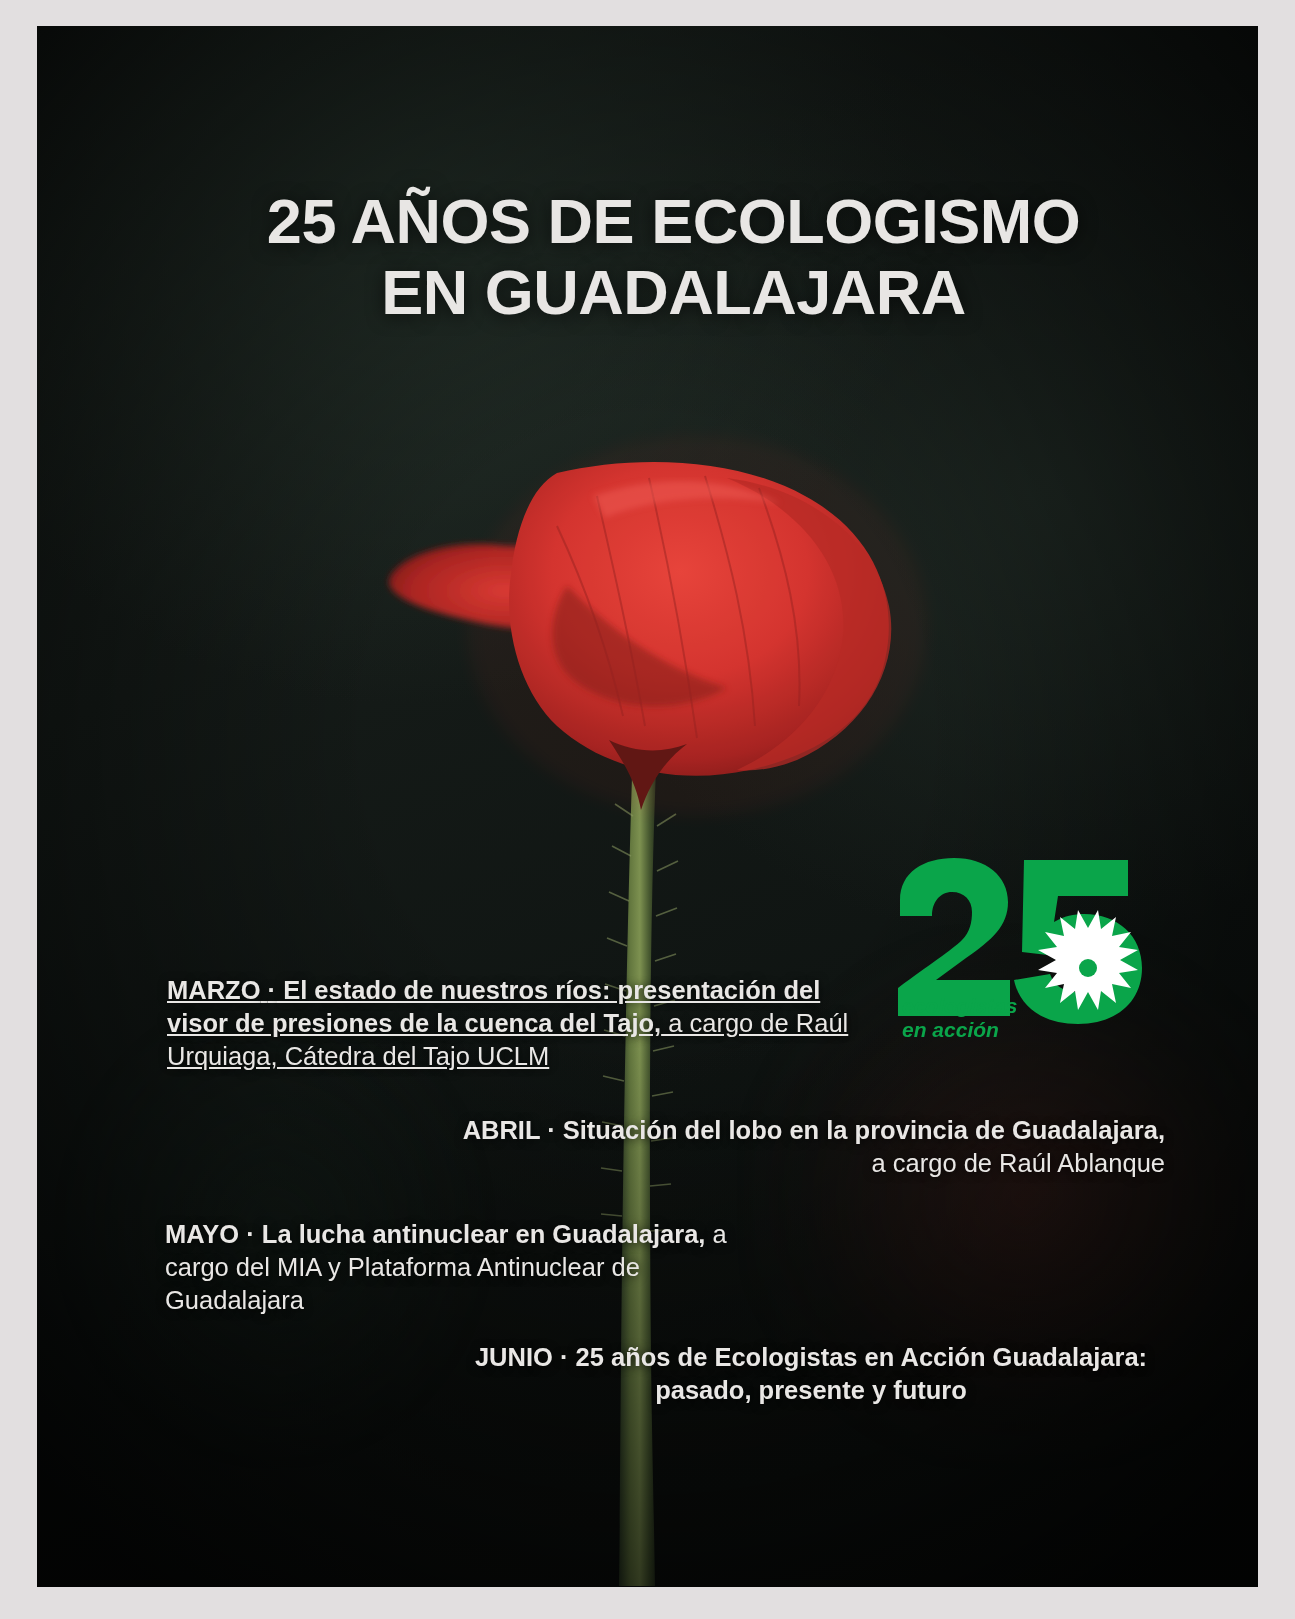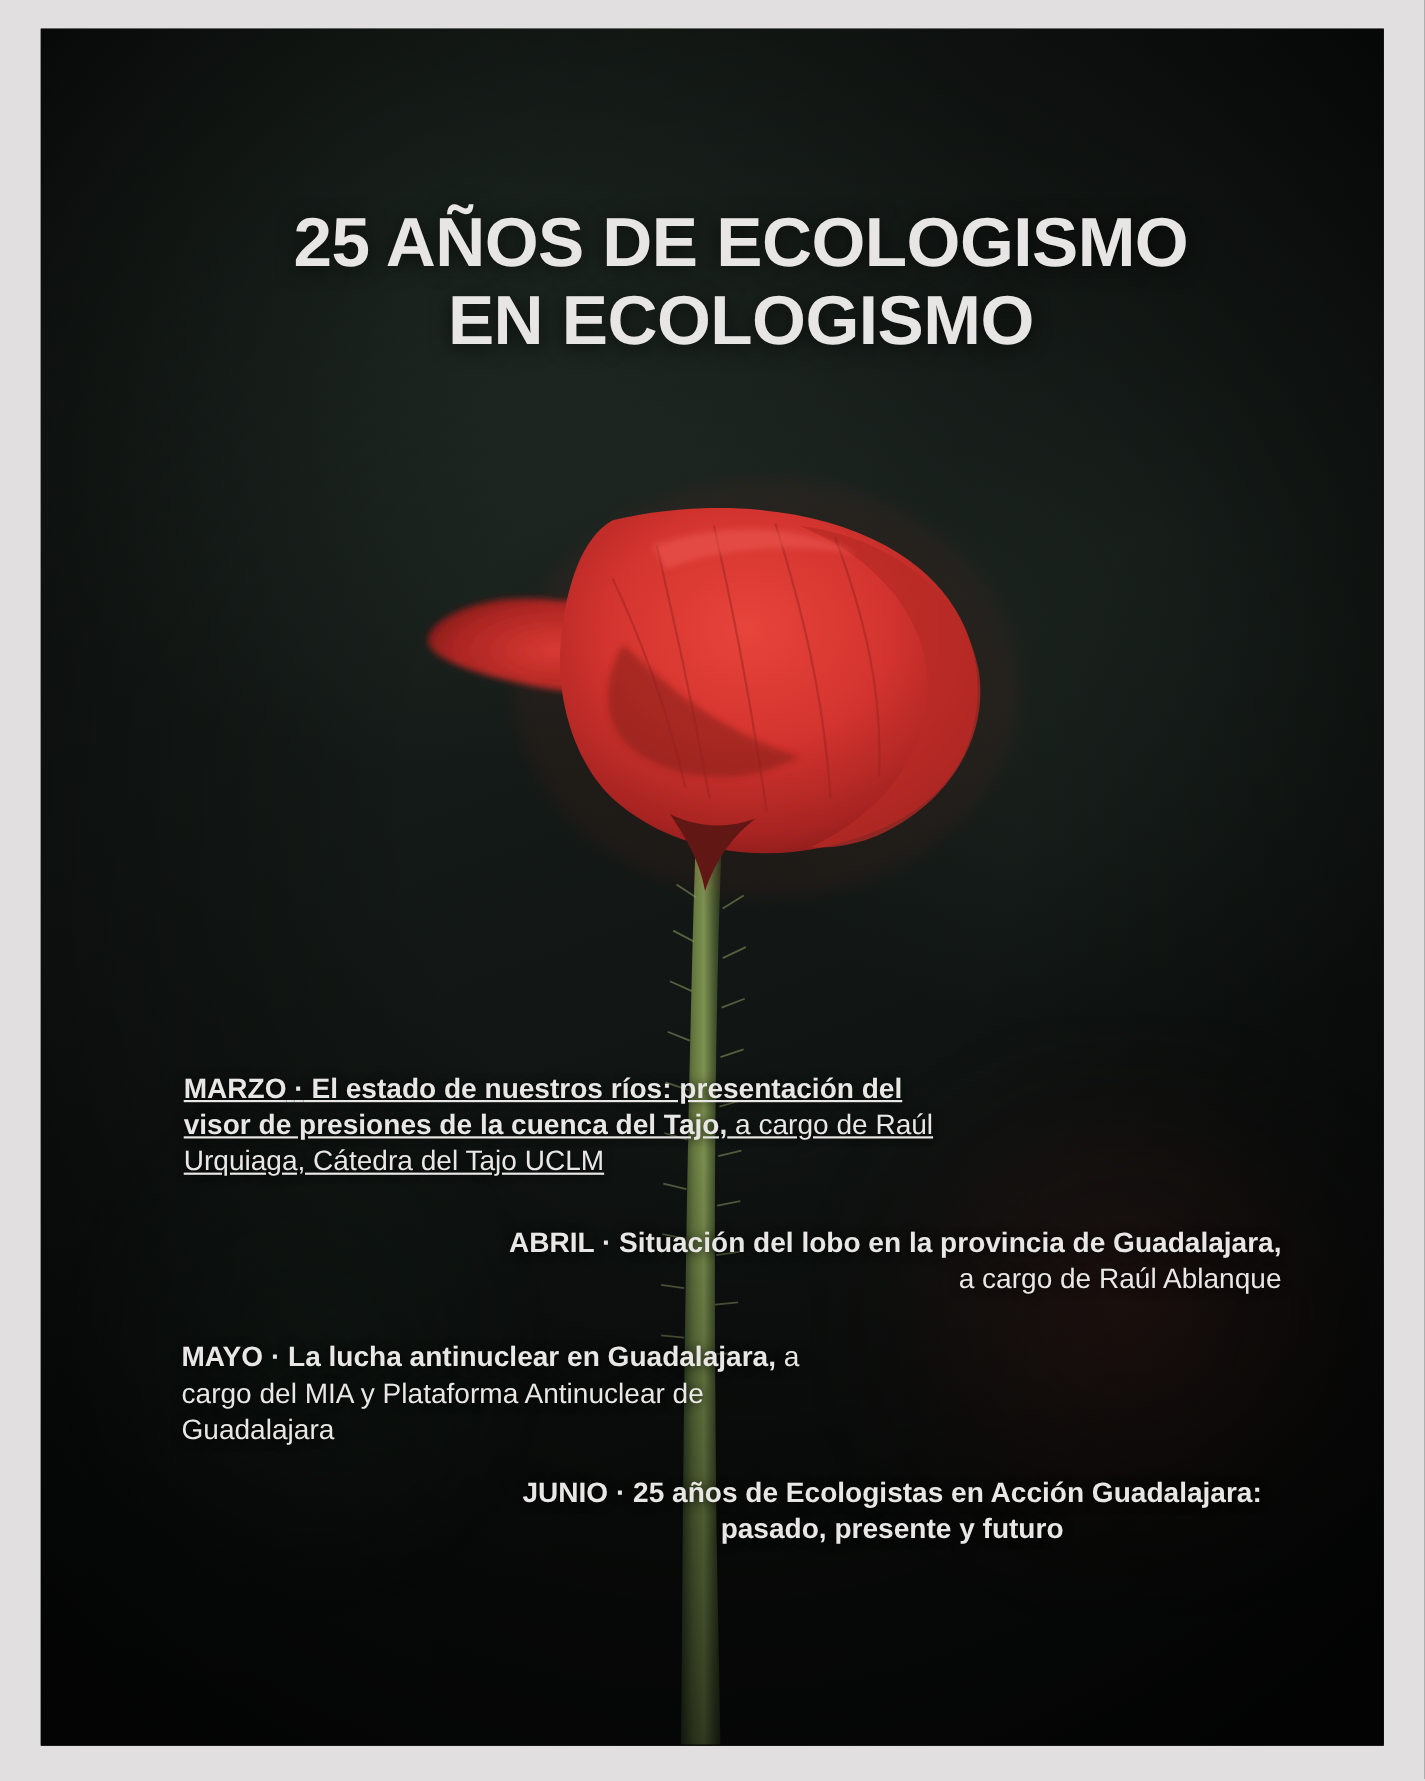--- a/index.html
+++ b/index.html
@@ -224,23 +224,40 @@
 
     <path d="M572 714 C592 744 600 762 604 784 C612 760 626 736 650 718 C624 728 596 726 572 714 Z" fill="#5a1513"></path>
 
     <ellipse cx="660" cy="600" rx="230" ry="190" fill="#d93a33" opacity="0.06" filter="url(#softer)"></ellipse>
   </svg>
 
   <div class="bg-vignette"></div>
 
   <div class="headline">
     <span class="l1">25 AÑOS DE ECOLOGISMO</span>
-    <span class="l2">EN ECOLOGISMO</span>
-  </div>
-
+    <span class="l2">EN GUADALAJARA</span>
+  </div>
+
+  <div class="logo">
+    <svg viewBox="0 0 265 200" width="265" height="200">
+
+      <path d="M8 44 C8 16 32 2 62 2 C94 2 116 20 116 46 C116 70 100 84 74 102 L44 124 L118 124 L118 160 L6 160 L6 132 C38 108 60 94 70 84 C78 76 80 66 80 56 C80 44 72 36 60 36 C48 36 40 46 40 60 L8 60 Z" fill="#0aa54a"></path>
+
+      <path d="M132 4 L236 4 L236 40 L166 40 L162 66 C172 60 182 58 192 58 C226 58 250 80 250 112 C250 146 224 168 186 168 C152 168 128 152 122 124 L158 118 C162 130 172 136 186 136 C202 136 214 126 214 112 C214 98 204 88 188 88 C178 88 170 92 164 100 L130 96 Z" fill="#0aa54a"></path>
+
+      <g fill="#ffffff">
+        <path d="M196 72 l10 -18 l3 19 l15 -12 l-4 19 l19 -4 l-12 15 l19 3 l-18 10 l18 10 l-19 3 l12 15 l-19 -4 l4 19 l-15 -12 l-3 19 l-10 -18 l-10 18 l-3 -19 l-15 12 l4 -19 l-19 4 l12 -15 l-19 -3 l18 -10 l-18 -10 l19 -3 l-12 -15 l19 4 l-4 -19 l15 12 l3 -19 Z"></path>
+      </g>
+      <circle cx="196" cy="112" r="9" fill="#0aa54a"></circle>
+    </svg>
+    <div class="logo-text">
+      <span>ecologistas</span><br>
+      <span>en acción</span>
+    </div>
+  </div>
 
   <div class="block" id="block-marzo">
     <b><span>MARZO</span>
     <span>·</span><span> El estado de nuestros ríos: presentación del visor de presiones de la cuenca del Tajo,</span></b><span class="light"> a cargo de Raúl Urquiaga, Cátedra del Tajo UCLM</span>
   </div>
 
   <div class="block" id="block-mayo">
     <b><span>MAYO</span>
     <span>·</span><span> La lucha antinuclear en Guadalajara,</span></b><span class="light"> a cargo del MIA y Plataforma Antinuclear de Guadalajara</span>
   </div>

